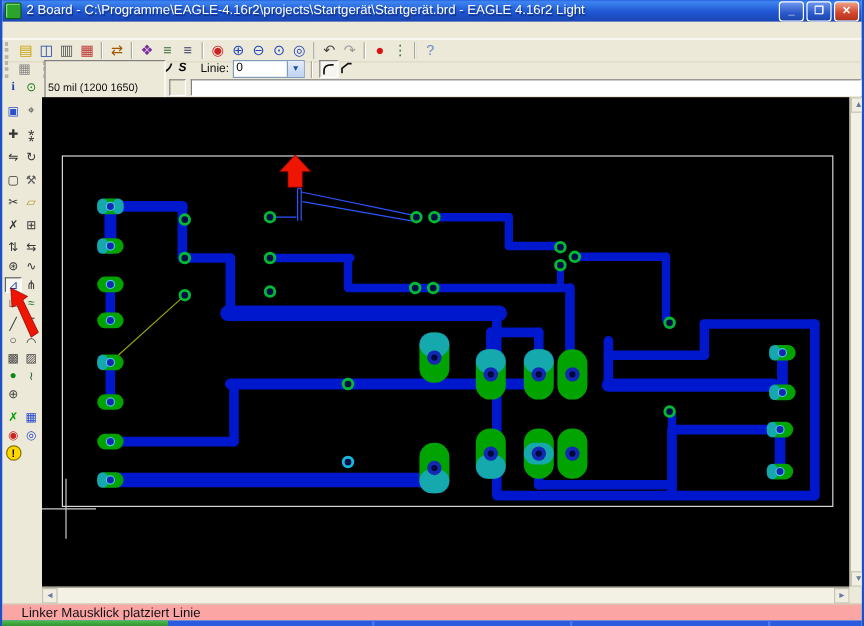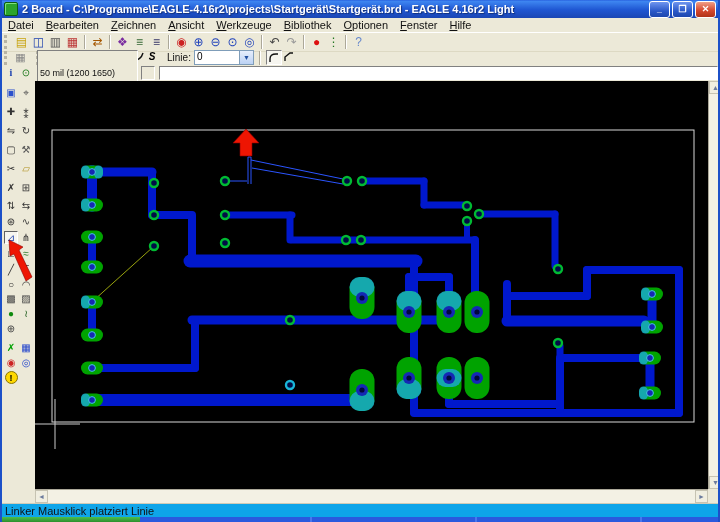--- a/index.html
+++ b/index.html
@@ -5,21 +5,21 @@
   html,body{margin:0;padding:0;background:#555;}
   #app{position:relative;width:720px;height:522px;overflow:hidden;
        font-family:"Liberation Sans",sans-serif;background:#ece9d8;
        border-left:2px solid #1c50c8;border-right:2px solid #1c50c8;box-sizing:border-box;}
   
   #titlebar{position:absolute;left:-2px;top:0;width:720px;height:18px;
     background:linear-gradient(180deg,#2a63e0 0%,#3d85f0 8%,#1f56d2 55%,#1a46b4 100%);
     display:flex;align-items:center;color:#fff;}
   #app-icon{width:12px;height:12px;margin:0 4px 0 4px;background:#2ca42c;border:1px solid #0e5c0e;border-radius:2px;
     box-shadow:inset 1px 1px 0 #7fe07f;}
-  #title-text{font-size:11px;font-weight:bold;white-space:nowrap;text-shadow:1px 1px 1px #12307a;text-align:center;}
+  #title-text{font-size:11px;font-weight:normal;white-space:nowrap;text-shadow:1px 1px 1px #12307a;text-align:center;}
   #win-buttons{margin-left:auto;display:flex;gap:2px;padding-right:4px;}
   .winbtn{width:19px;height:15px;border:1px solid #fff;border-radius:3px;color:#fff;font-size:9px;font-weight:bold;
     display:flex;align-items:center;justify-content:center;
     background:linear-gradient(180deg,#6f95ef,#2a58c8 60%,#1d47ae);}
   .winbtn.close{background:linear-gradient(180deg,#f0a088,#d6492f 55%,#b03318);}
   
   #menubar{position:absolute;left:0;top:18px;width:100%;height:14px;background:#ece9d8;
     display:flex;align-items:center;font-size:11px;color:#111;border-bottom:1px solid #e3dfc9;}
   .menu-item{padding:0 6px;height:14px;line-height:14px;}
   
@@ -54,53 +54,42 @@
   #canvas{position:absolute;left:33px;top:81px;width:673px;height:408px;background:#000;}
   #vscroll{position:absolute;left:706px;top:81px;width:14px;height:408px;background:#f3f1e4;border-left:1px solid #aca899;box-sizing:border-box;}
   #hscroll{position:absolute;left:33px;top:489px;width:673px;height:14px;background:#f3f1e4;border-top:1px solid #aca899;box-sizing:border-box;display:flex;}
   .sbtn{width:13px;height:13px;background:#f0eee0;border:1px solid #c6c3b2;box-sizing:border-box;color:#6b7b9d;
     font-size:7px;display:flex;align-items:center;justify-content:center;}
   #vscroll .sbtn{width:13px;}
   #vs-down{position:absolute;bottom:0;}
   #hs-right{margin-left:auto;}
   #sb-corner{position:absolute;left:706px;top:489px;width:14px;height:14px;background:#ece9d8;}
   
-  #statusbar{position:absolute;left:0;top:503px;width:100%;height:14px;background:#0ea5e9;border-top:1px solid #cfcbb8;
-     font-size:11px;color:#111;padding-left:3px;line-height:14px;box-sizing:border-box;}
+  #statusbar{position:absolute;left:0;top:503px;width:100%;height:14px;background:#fca5a5;border-top:1px solid #cfcbb8;
+     font-size:11px;color:#111;padding-left:16px;line-height:14px;box-sizing:border-box;}
   #taskbar{position:absolute;left:-2px;top:517px;width:720px;height:5px;background:#2a5ade;}
   #task-start{position:absolute;left:0;top:0;width:140px;height:5px;background:linear-gradient(180deg,#4cbf4c,#2d8f2d);}
   .task-sep{position:absolute;top:0;width:2px;height:5px;background:#4a77ee;}
   #overlay{position:absolute;left:0;top:0;width:720px;height:522px;pointer-events:none;z-index:60;}
 </style>
 </head>
 <body>
 
 <div id="app">
 
   <div id="titlebar">
     <div id="app-icon"></div>
     <div id="title-text">2 Board - C:\Programme\EAGLE-4.16r2\projects\Startgerät\Startgerät.brd - EAGLE 4.16r2 Light</div>
     <div id="win-buttons">
         <div class="winbtn">_</div>
         <div class="winbtn">❐</div>
         <div class="winbtn close">✕</div>
       </div>
   </div>
 
-  <div id="menubar">
-      <div class="menu-item"><u>D</u>atei</div>
-      <div class="menu-item"><u>B</u>earbeiten</div>
-      <div class="menu-item"><u>Z</u>eichnen</div>
-      <div class="menu-item"><u>A</u>nsicht</div>
-      <div class="menu-item"><u>W</u>erkzeuge</div>
-      <div class="menu-item"><u>B</u>ibliothek</div>
-      <div class="menu-item"><u>O</u>ptionen</div>
-      <div class="menu-item"><u>F</u>enster</div>
-      <div class="menu-item"><u>H</u>ilfe</div>
-    </div>
 
   <div id="tb1">
     <div class="grip"></div>
   <div class="tbtn" style="color: rgb(200, 164, 18);">▤</div>
       <div class="tbtn" style="color: rgb(27, 63, 174);">◫</div>
       <div class="tbtn" style="color: rgb(85, 85, 85);">▥</div>
       <div class="tbtn" style="color: rgb(187, 51, 51);">▦</div>
       <div class="tsep"></div>
       <div class="tbtn" style="color: rgb(165, 87, 0);">⇄</div>
       <div class="tsep"></div>

